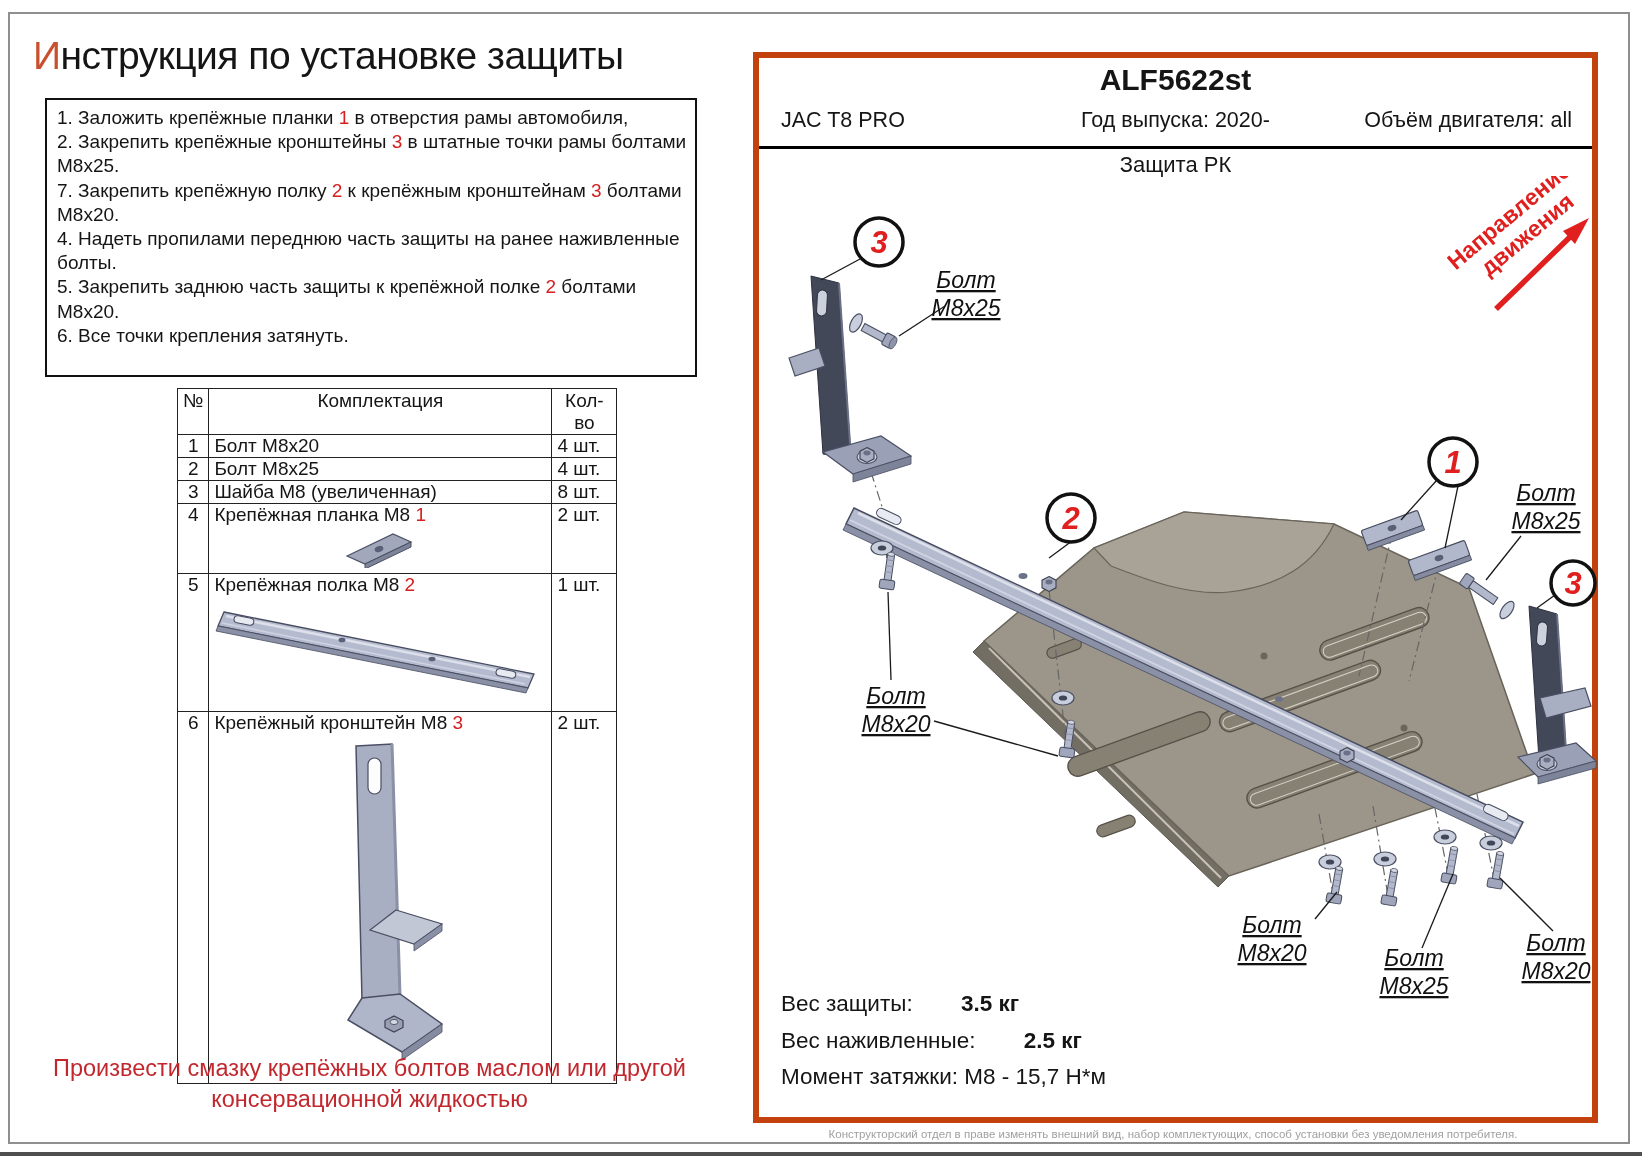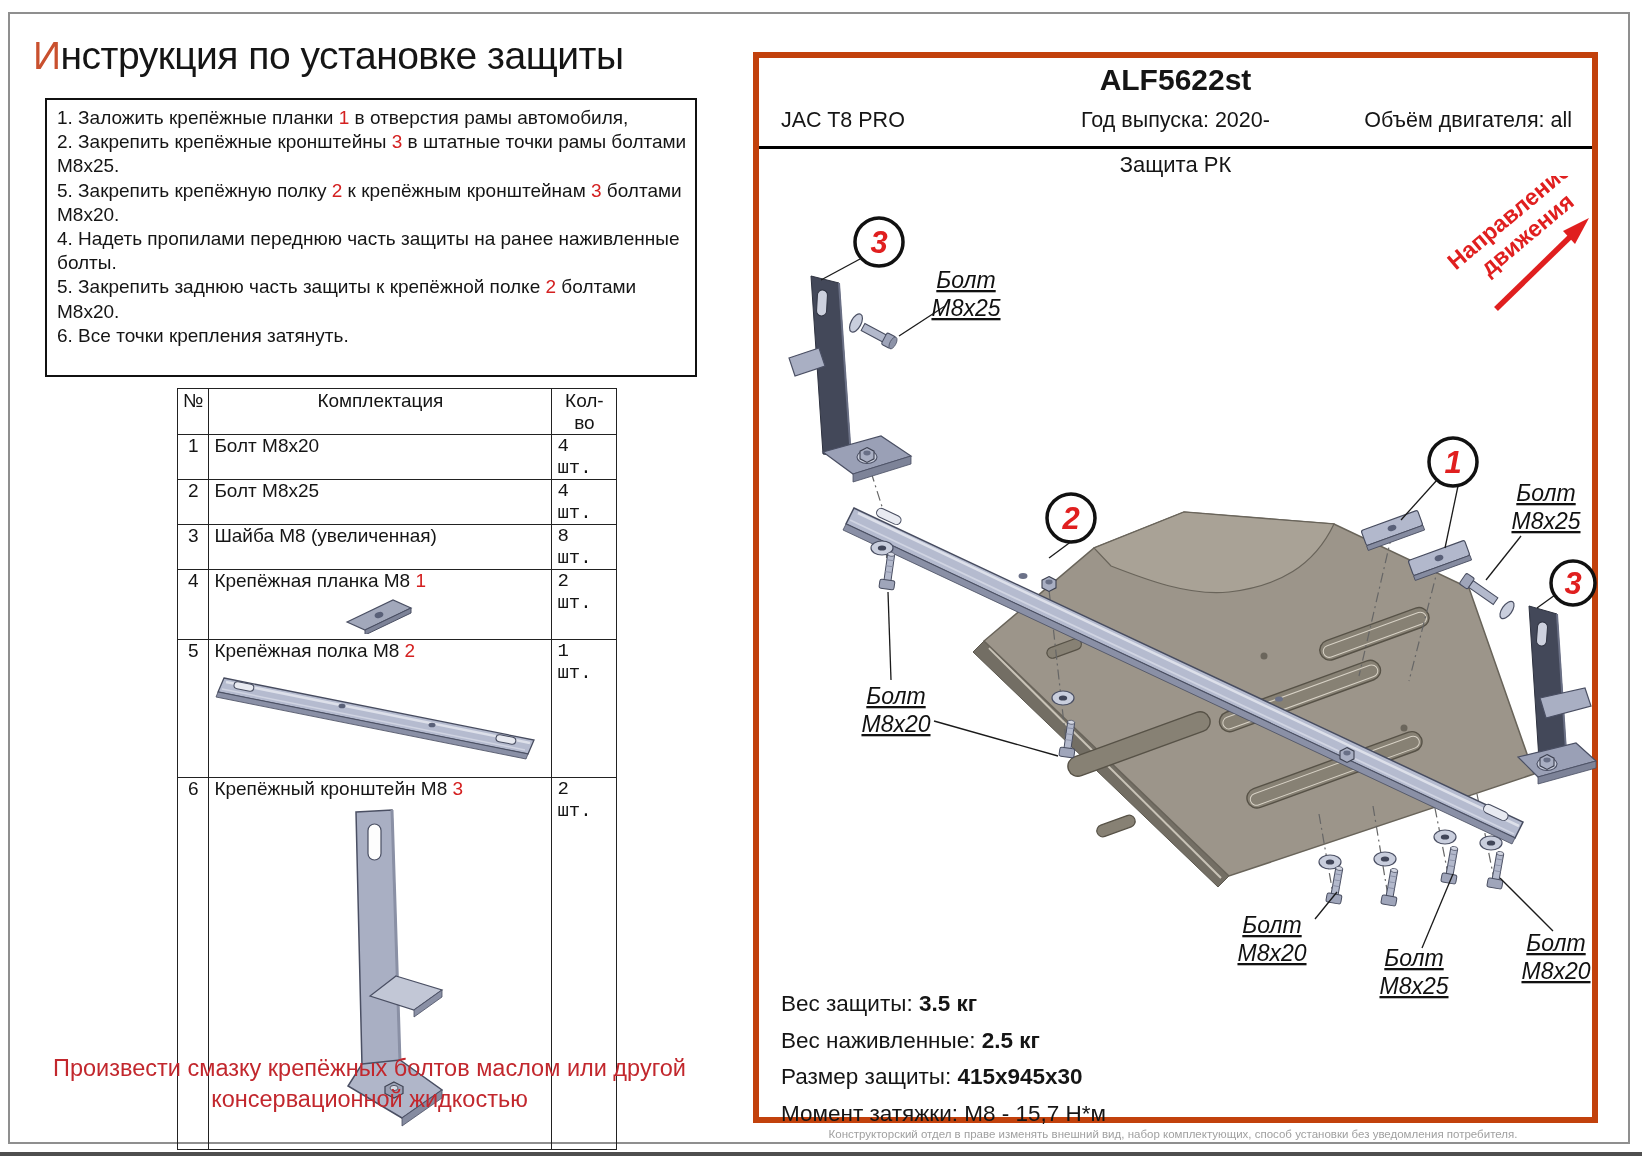--- a/index.html
+++ b/index.html
@@ -17,37 +17,37 @@
              font-size:19px;line-height:24.2px;}
   .iline{white-space:nowrap;}
   .red{color:#d42020;}
 
   table.parts{position:absolute;left:177px;top:388px;border-collapse:collapse;
               font-size:19px;table-layout:fixed;}
   table.parts td,table.parts th{border:1.5px solid #222;padding:0 5px;vertical-align:top;
               overflow:hidden;font-weight:normal;}
   table.parts th{text-align:center;padding-top:1px;}
   td.cnum{text-align:center;}
-  td.cqty{text-align:left;padding-left:8px;font-family:Liberation Mono, monospace;}
+  td.cqty{text-align:left;padding-left:8px;}
   .pimg{text-align:center;}
 
   .lube-note{position:absolute;left:42px;top:1053px;width:655px;text-align:center;
              font-size:23.5px;line-height:31px;color:#c2272d;}
 
   .panel{position:absolute;left:753px;top:52px;width:845px;height:1071px;
          border:6px solid #c2410c;box-sizing:border-box;}
   .panel-header{position:relative;height:88px;border-bottom:3px solid #000;}
   .part-number{text-align:center;padding-top:5px;font-size:30px;font-weight:bold;}
   .ph-model{position:absolute;left:22px;top:50px;font-size:21.5px;}
   .ph-year{position:absolute;left:0;top:50px;width:100%;text-align:center;font-size:21.5px;}
   .ph-engine{position:absolute;right:20px;top:50px;font-size:21.5px;}
   .drawing-title{position:absolute;left:0;top:94px;width:100%;text-align:center;font-size:22px;}
   .diagram{position:absolute;left:0;top:118px;}
   .specs{position:absolute;left:22px;top:928px;font-size:22.5px;line-height:36.5px;white-space:nowrap;}
-  .specs b{font-weight:bold;}
+  .specs b{font-weight:bold;margin-left:42px;}
 
   .copyright{position:absolute;left:753px;top:1128px;width:840px;text-align:center;
              font-size:11.5px;color:#a0a0a0;padding-right:4px;}
 
   
   .callout-num{font:italic bold 31px "Liberation Sans",sans-serif;fill:#e01f1f;}
   .blabel{font:italic 23px "Liberation Sans",sans-serif;fill:#111;text-decoration:underline;}
   .dir-text{font:600 23px "Liberation Sans",sans-serif;fill:#e01f1f;}
   .leader{stroke:#1a1a1a;stroke-width:1.3;fill:none;}
   .proj{stroke:#666;stroke-width:1.2;fill:none;stroke-dasharray:10 4 2 4;}
@@ -57,21 +57,21 @@
 
 <div class="page">
   <div class="frame"></div>
 
   <div class="title"><span class="accent">И</span><span>нструкция по установке защиты</span></div>
 
   <div class="instr-box">
     <div class="iline"><span>1. Заложить крепёжные планки </span><span class="red">1</span><span> в отверстия рамы автомобиля,</span></div>
     <div class="iline"><span>2. Закрепить крепёжные кронштейны </span><span class="red">3</span><span> в штатные точки рамы болтами</span></div>
     <div class="iline"><span>М8х25.</span></div>
-    <div class="iline"><span>5. Закрепить крепёжную полку </span><span class="red">2</span><span> к крепёжным кронштейнам </span><span class="red">3</span><span> болтами</span></div>
+    <div class="iline"><span>7. Закрепить крепёжную полку </span><span class="red">2</span><span> к крепёжным кронштейнам </span><span class="red">3</span><span> болтами</span></div>
     <div class="iline"><span>М8х20.</span></div>
     <div class="iline"><span>4. Надеть пропилами переднюю часть защиты на ранее наживленные</span></div>
     <div class="iline"><span>болты.</span></div>
     <div class="iline"><span>5. Закрепить заднюю часть защиты к крепёжной полке </span><span class="red">2</span><span> болтами</span></div>
     <div class="iline"><span>М8х20.</span></div>
     <div class="iline"><span>6. Все точки крепления затянуть.</span></div>
   </div>
 
   <table class="parts">
     <colgroup>
@@ -354,20 +354,19 @@
         <g transform="translate(760,52) rotate(-40)">
           <text class="dir-text" x="0" y="-8" text-anchor="middle">Направление</text>
           <text class="dir-text" x="2" y="18" text-anchor="middle">движения</text>
         </g>
       </g>
     </svg>
 
     <div class="specs">
       <div><span>Вес защиты: </span><b>3.5 кг</b></div>
       <div><span>Вес наживленные: </span><b>2.5 кг</b></div>
-      <div><span>Размер защиты: </span><b>415х945х30</b></div>
       <div><span>Момент затяжки:  </span><span>М8 - 15,7 Н*м</span></div>
     </div>
   </div>
 
   <div class="copyright">Конструкторский отдел в праве изменять внешний вид, набор комплектующих, способ установки без уведомления потребителя.</div>
   <div class="bottom-strip"></div>
 </div>
 
 </body></html>

